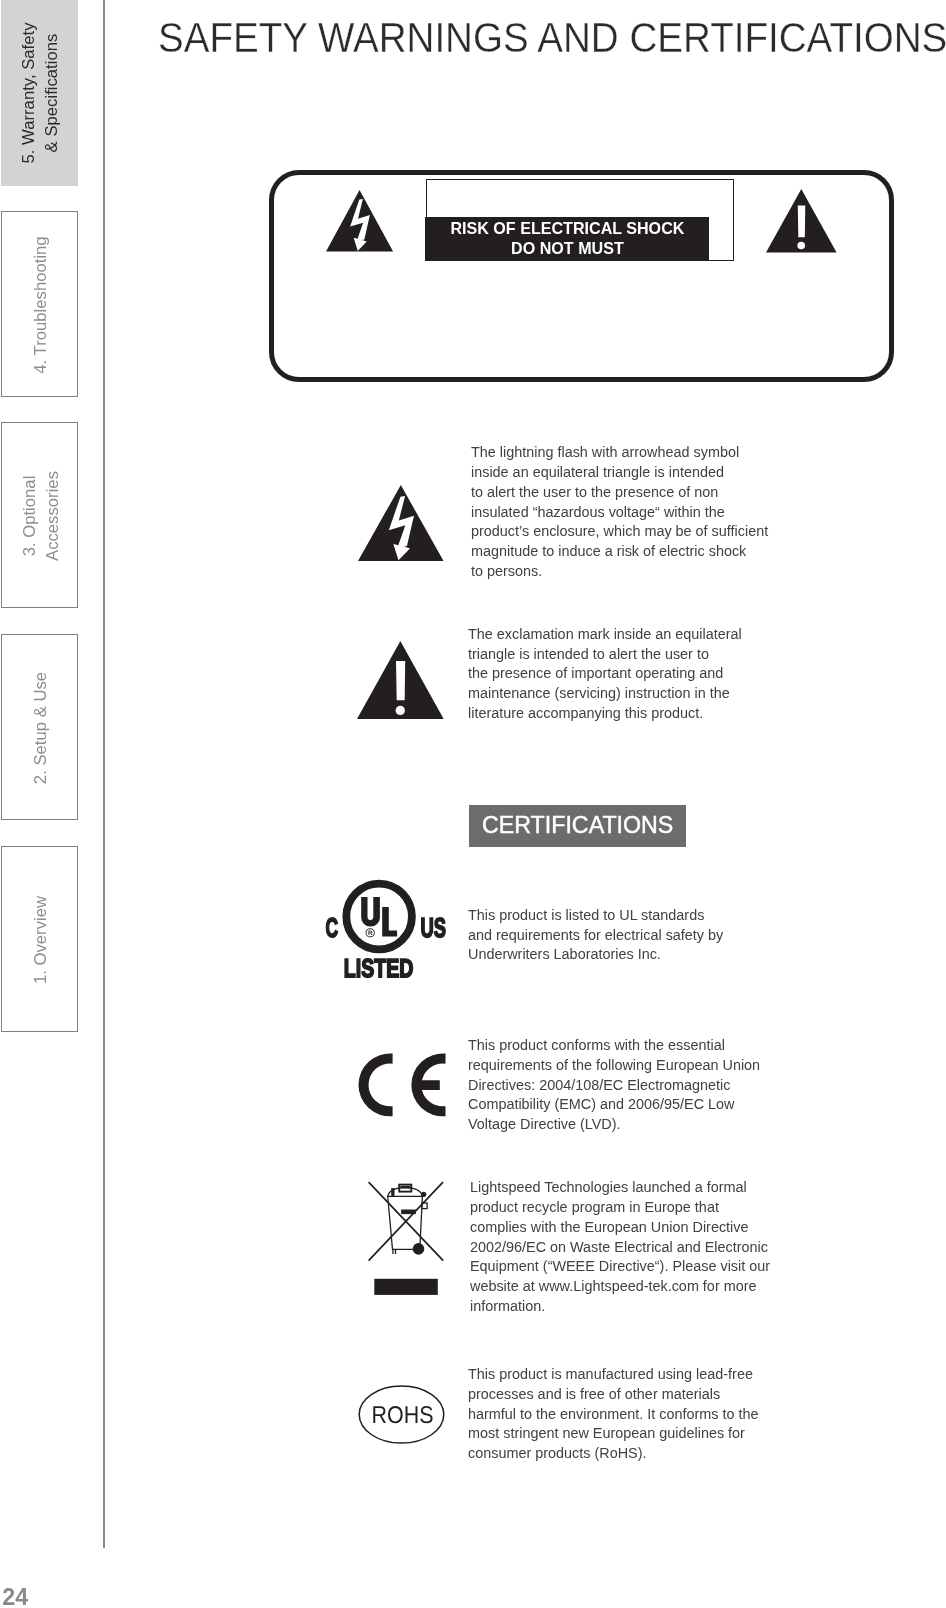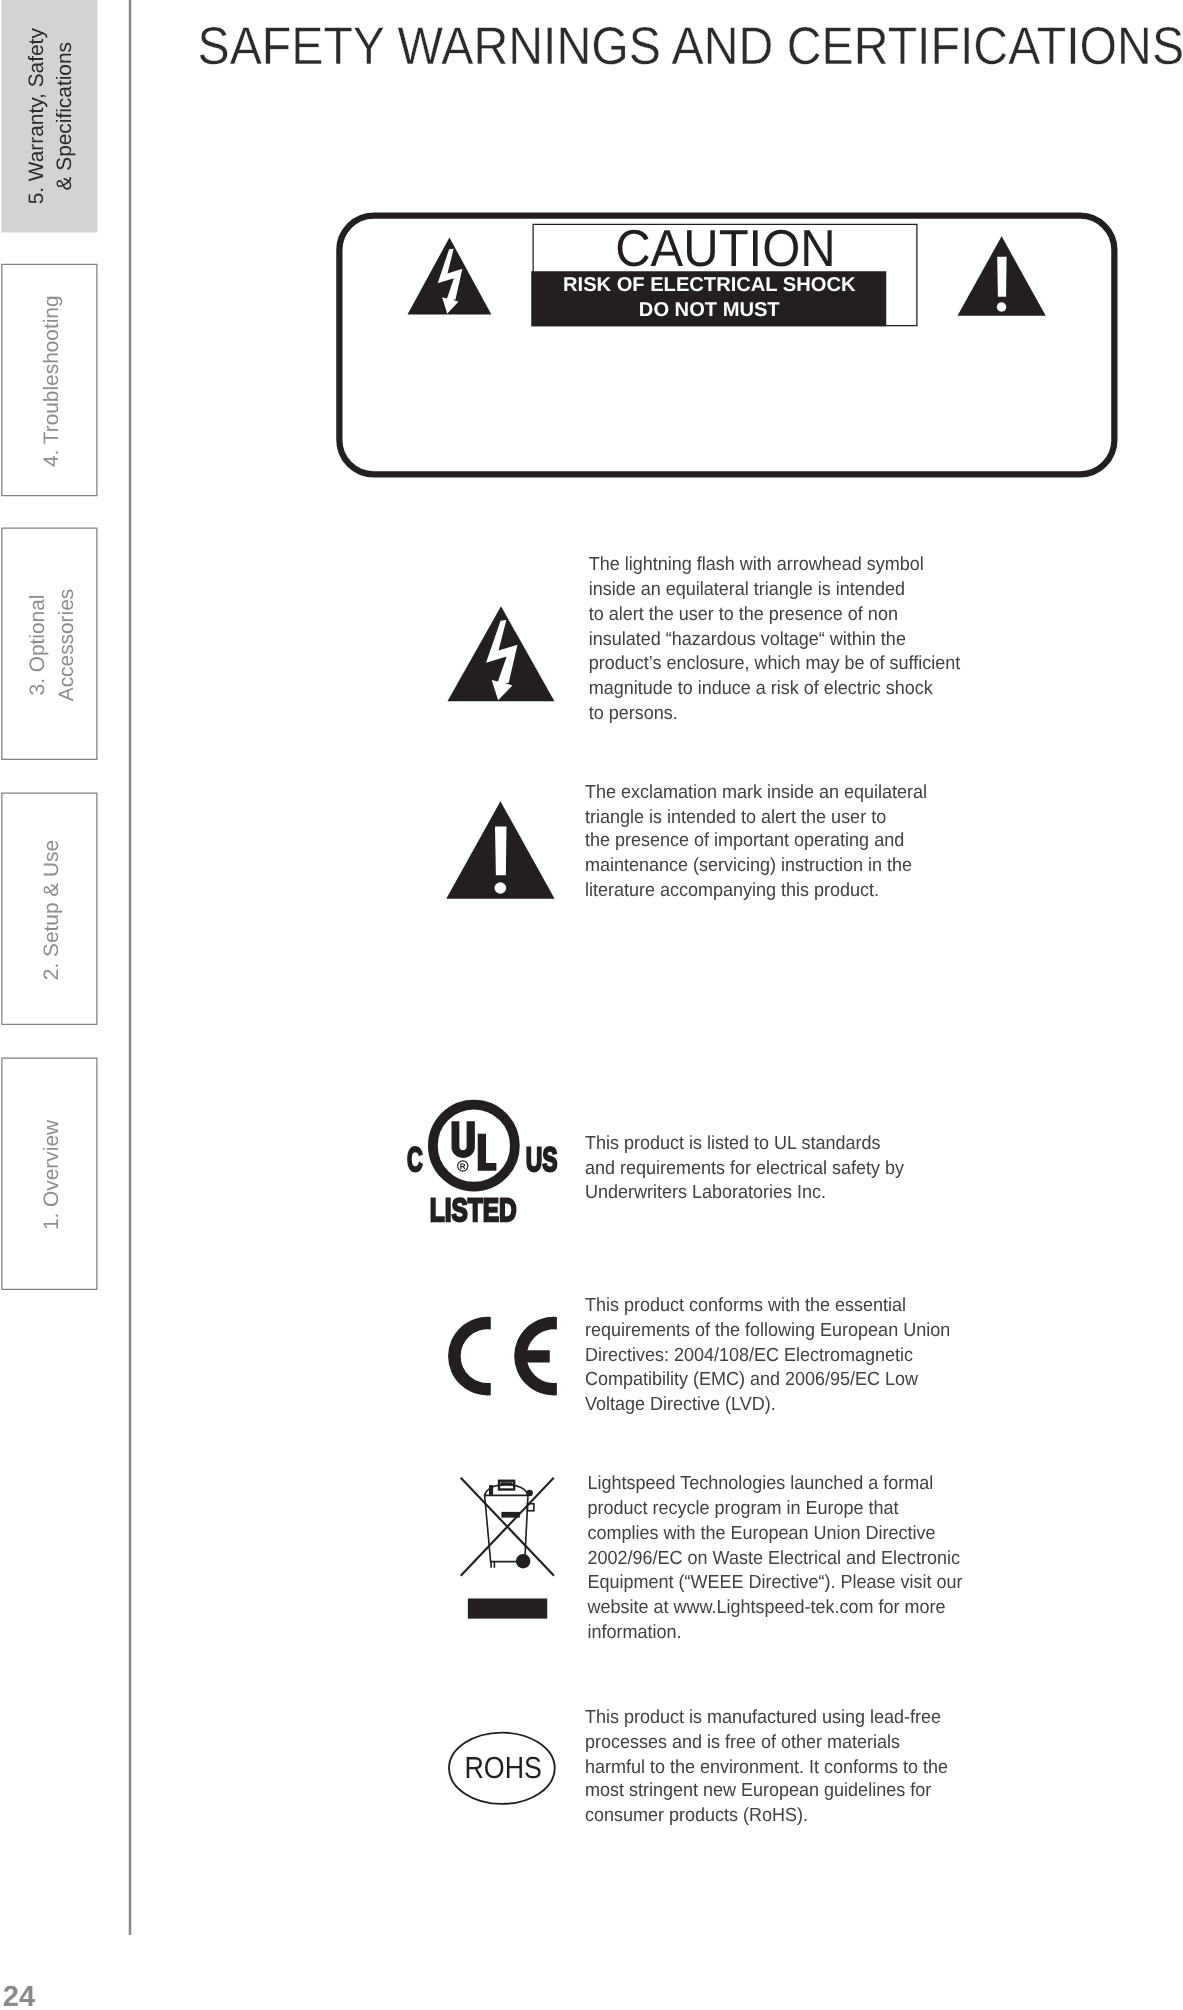--- a/index.html
+++ b/index.html
@@ -97,23 +97,20 @@
     <path d="M49.6,15.3 L55.0,14.6 L47.7,46.6 L65.4,40.6 L57.2,80.4 L53.9,81.0 L60.7,83.5 L47.3,98.9 L41.3,77.5 L47.1,79.3 L55.3,53.0 L36.0,59.4 Z" fill="#ffffff"></path>
   </svg>
 
   <svg class="ico" style="left:766.2px;top:188.8px;width:70.6px;height:63.6px;" viewBox="0 0 100 100" preserveAspectRatio="none">
     <polygon points="50,0 100,100 0,100" fill="#231f20"></polygon>
     <path d="M45.0,25.8 L55.6,25.8 L55.0,76.0 L45.8,76.0 Z" fill="#ffffff"></path>
     <ellipse cx="49.9" cy="89.0" rx="5.4" ry="5.9" fill="#ffffff"></ellipse>
   </svg>
 
   <div class="caution-box">
-    <div class="caution-word">
-        <span>CAUTION</span>
-      </div>
     <div class="caution-sub">
       <div>RISK OF ELECTRICAL SHOCK</div>
       <div>DO NOT MUST</div>
     </div>
   </div>
 
 
   <svg class="ico" style="left:357.7px;top:484.5px;width:85.6px;height:76px;" viewBox="0 0 100 100" preserveAspectRatio="none">
     <polygon points="50,0 100,100 0,100" fill="#231f20"></polygon>
     <path d="M49.6,15.3 L55.0,14.6 L47.7,46.6 L65.4,40.6 L57.2,80.4 L53.9,81.0 L60.7,83.5 L47.3,98.9 L41.3,77.5 L47.1,79.3 L55.3,53.0 L36.0,59.4 Z" fill="#ffffff"></path>
@@ -130,20 +127,23 @@
     <polygon points="50,0 100,100 0,100" fill="#231f20"></polygon>
     <path d="M45.0,25.8 L55.6,25.8 L55.0,76.0 L45.8,76.0 Z" fill="#ffffff"></path>
     <ellipse cx="49.9" cy="89.0" rx="5.4" ry="5.9" fill="#ffffff"></ellipse>
   </svg>
   <div class="btext" style="left:467.9px;top:623.8px;">The exclamation mark inside an equilateral
 triangle is intended to alert the user to
 the presence of important operating and
 maintenance (servicing) instruction in the
 literature accompanying this product.</div>
 
+  <div class="certbar">
+      <span>CERTIFICATIONS</span>
+    </div>
 
   <svg class="ico" style="left:322px;top:876px;width:128px;height:106px;" viewBox="0 0 128 106">
     <circle cx="57.1" cy="40.5" r="32.8" fill="none" stroke="#231f20" stroke-width="7.8"></circle>
 
     <path d="M39.2,21 h6.3 v20.8 a3.0,3.3 0 0 0 5.8,0 V21 h6.6 v20.8 a9.35,8.6 0 0 1 -18.7,0 Z" fill="#231f20"></path>
 
     <path d="M60.2,31 h6.6 v23.4 h8.3 v6.1 h-14.9 Z" fill="#231f20"></path>
 
     <circle cx="48.2" cy="56.8" r="4.1" fill="none" stroke="#231f20" stroke-width="0.95"></circle>
     <text x="48.2" y="59.3" font-size="6.4" font-weight="bold" fill="#231f20" text-anchor="middle">R</text>

